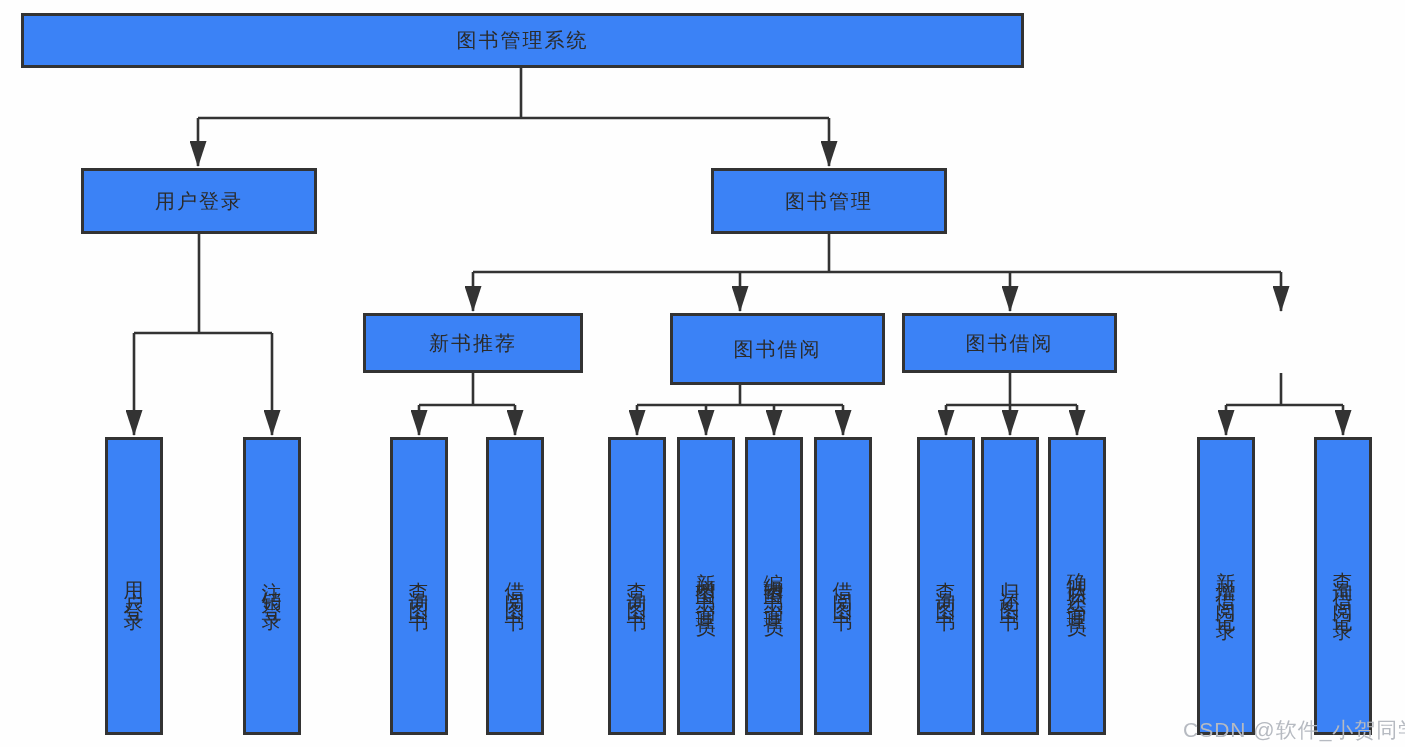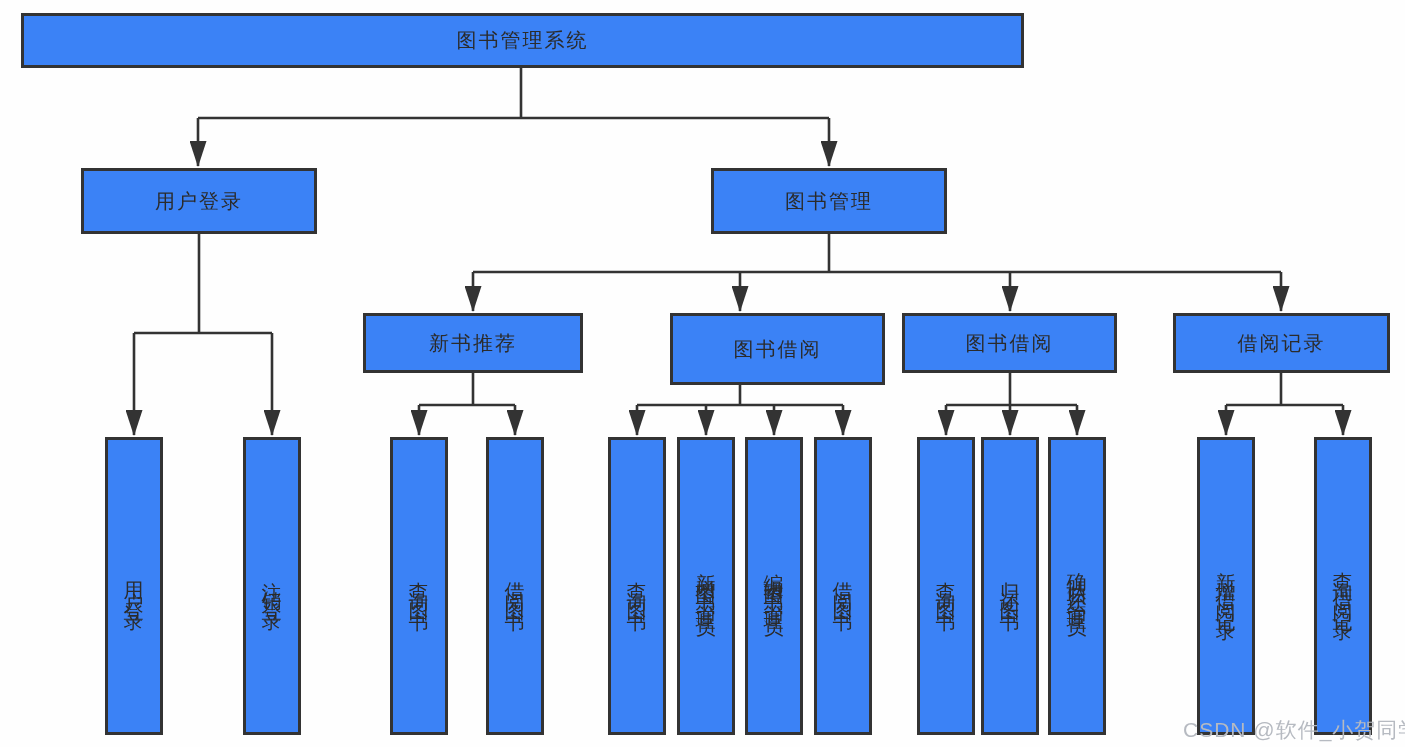--- a/index.html
+++ b/index.html
@@ -109,21 +109,20 @@
   </svg>
 
   <div class="node h" id="n-root">图书管理系统</div>
 
   <div class="node h" id="n-ulogin">用户登录</div>
   <div class="node h" id="n-nbrec">新书推荐</div>
 
   <div class="node h" id="n-bmgmt">图书管理</div>
   <div class="node h" id="n-bborrow">图书借阅</div>
   <div class="node h" id="n-cborrow">图书借阅</div>
-  <div class="node h" id="n-brec">借阅记录</div>
 
   <div class="node v leaf" id="l-ul-login">用户登录</div>
   <div class="node v leaf" id="l-ul-logout">注销登录</div>
 
   <div class="node v leaf" id="l-nb-query">查询图书</div>
   <div class="node v leaf" id="l-nb-borrow">借阅图书</div>
 
   <div class="node v leaf" id="l-bb-query">查询图书</div>
   <div class="node v leaf long" id="l-bb-add">新增图书（管理员）</div>
   <div class="node v leaf long" id="l-bb-edit">编辑图书（管理员）</div>

